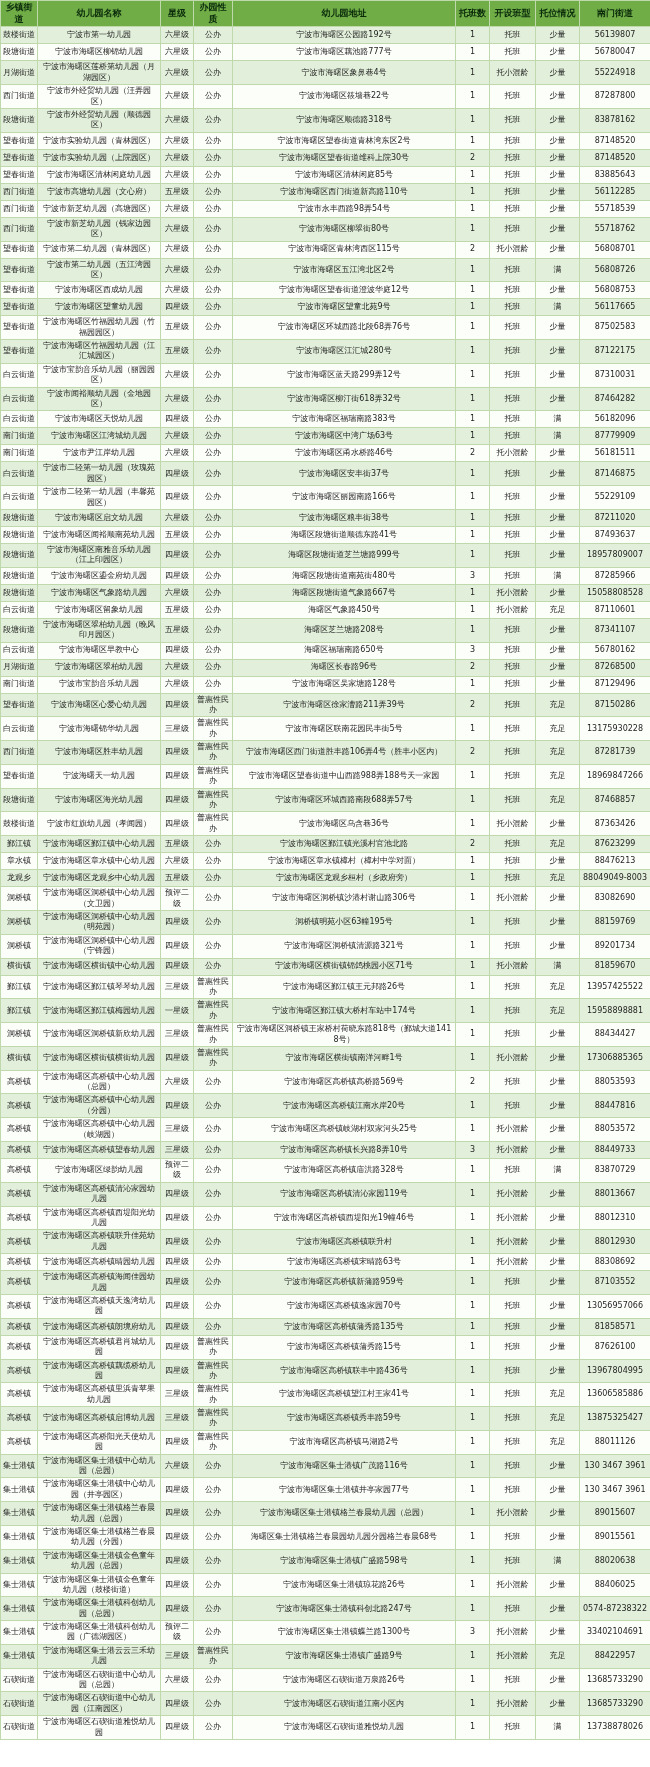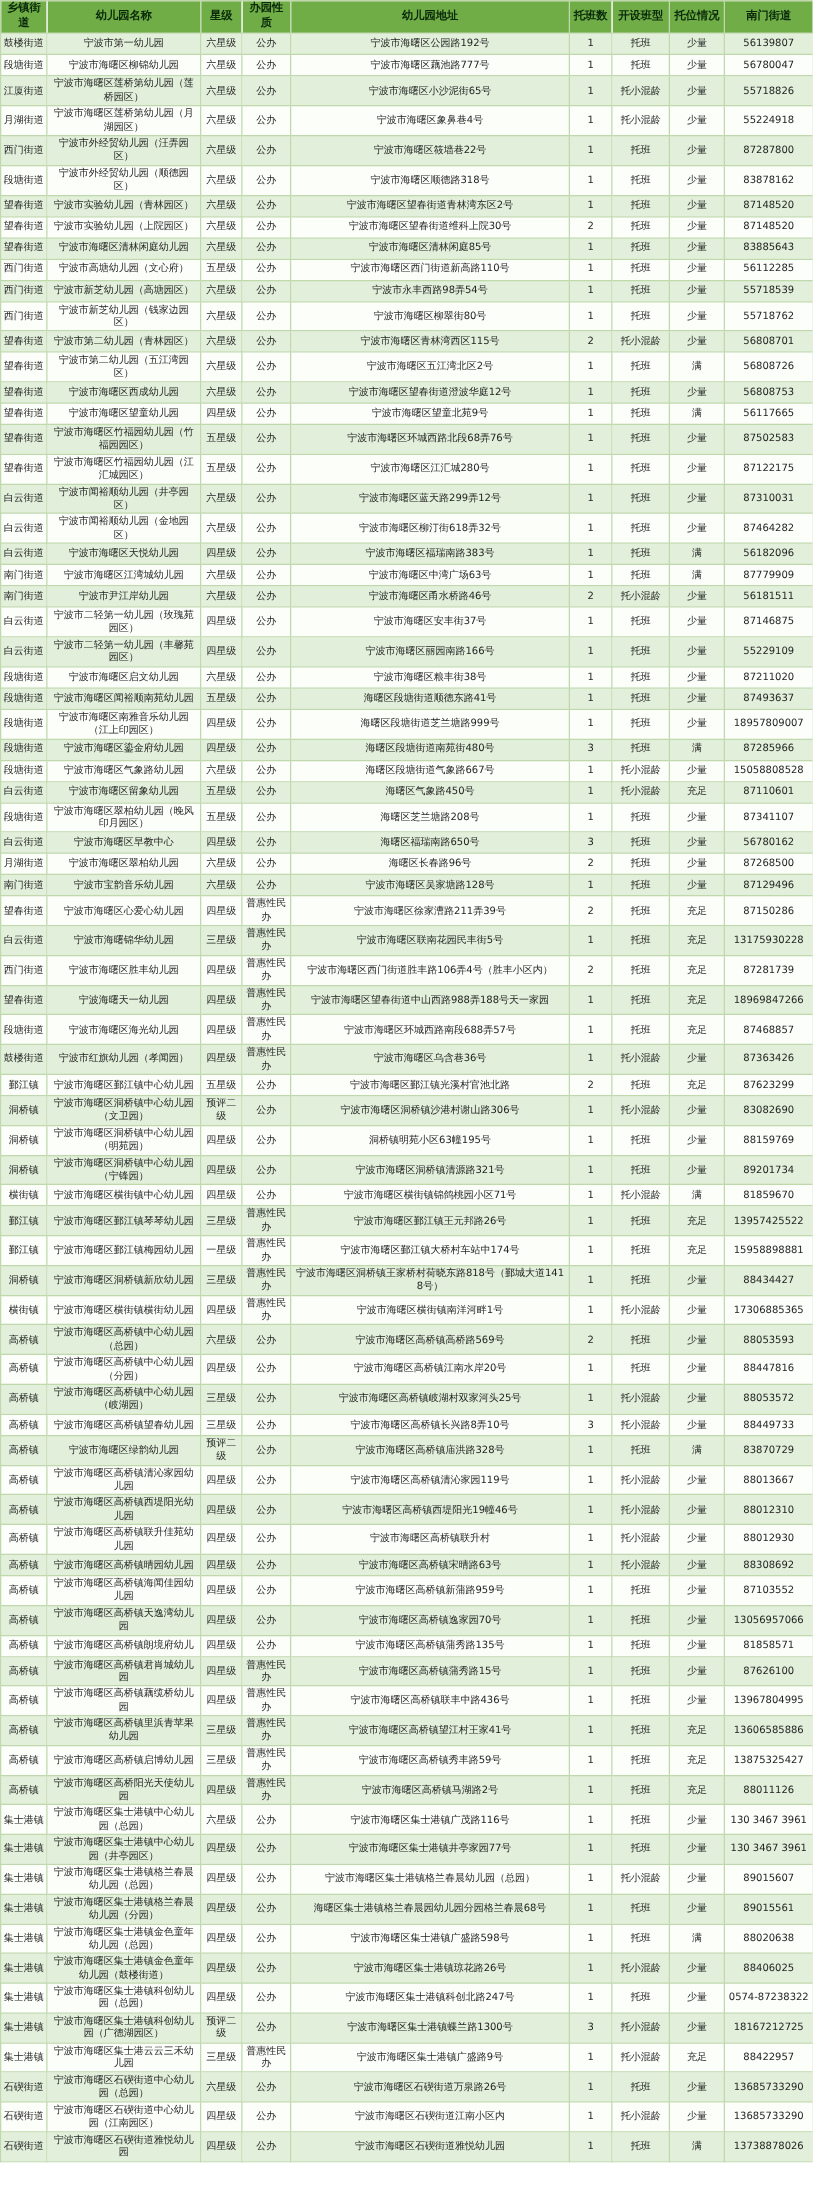--- a/index.html
+++ b/index.html
@@ -70,31 +70,20 @@
         <td class="c-name">宁波市海曙区柳锦幼儿园</td>
         <td class="c-star">六星级</td>
         <td class="c-type">公办</td>
         <td class="c-address">宁波市海曙区藕池路777号</td>
         <td class="c-classes">1</td>
         <td class="c-class-type">托班</td>
         <td class="c-availability">少量</td>
         <td class="c-phone">56780047</td>
       </tr>
       <tr>
-        <td class="c-township">江厦街道</td>
-        <td class="c-name">宁波市海曙区莲桥第幼儿园（莲桥园区）</td>
-        <td class="c-star">六星级</td>
-        <td class="c-type">公办</td>
-        <td class="c-address">宁波市海曙区小沙泥街65号</td>
-        <td class="c-classes">1</td>
-        <td class="c-class-type">托小混龄</td>
-        <td class="c-availability">少量</td>
-        <td class="c-phone">55718826</td>
-      </tr>
-      <tr>
         <td class="c-township">月湖街道</td>
         <td class="c-name">宁波市海曙区莲桥第幼儿园（月湖园区）</td>
         <td class="c-star">六星级</td>
         <td class="c-type">公办</td>
         <td class="c-address">宁波市海曙区象鼻巷4号</td>
         <td class="c-classes">1</td>
         <td class="c-class-type">托小混龄</td>
         <td class="c-availability">少量</td>
         <td class="c-phone">55224918</td>
       </tr>
@@ -247,21 +236,21 @@
         <td class="c-star">五星级</td>
         <td class="c-type">公办</td>
         <td class="c-address">宁波市海曙区江汇城280号</td>
         <td class="c-classes">1</td>
         <td class="c-class-type">托班</td>
         <td class="c-availability">少量</td>
         <td class="c-phone">87122175</td>
       </tr>
       <tr>
         <td class="c-township">白云街道</td>
-        <td class="c-name">宁波市闻裕顺幼儿园（井亭园区）</td>
+        <td class="c-name">宁波市宝韵音乐幼儿园（丽园园区）</td>
         <td class="c-star">六星级</td>
         <td class="c-type">公办</td>
         <td class="c-address">宁波市海曙区蓝天路299弄12号</td>
         <td class="c-classes">1</td>
         <td class="c-class-type">托班</td>
         <td class="c-availability">少量</td>
         <td class="c-phone">87310031</td>
       </tr>
       <tr>
         <td class="c-township">白云街道</td>
@@ -510,20 +499,42 @@
         <td class="c-name">宁波市海曙区鄞江镇中心幼儿园</td>
         <td class="c-star">五星级</td>
         <td class="c-type">公办</td>
         <td class="c-address">宁波市海曙区鄞江镇光溪村官池北路</td>
         <td class="c-classes">2</td>
         <td class="c-class-type">托班</td>
         <td class="c-availability">充足</td>
         <td class="c-phone">87623299</td>
       </tr>
       <tr>
+        <td class="c-township">章水镇</td>
+        <td class="c-name">宁波市海曙区章水镇中心幼儿园</td>
+        <td class="c-star">六星级</td>
+        <td class="c-type">公办</td>
+        <td class="c-address">宁波市海曙区章水镇樟村（樟村中学对面）</td>
+        <td class="c-classes">1</td>
+        <td class="c-class-type">托班</td>
+        <td class="c-availability">少量</td>
+        <td class="c-phone">88476213</td>
+      </tr>
+      <tr>
+        <td class="c-township">龙观乡</td>
+        <td class="c-name">宁波市海曙区龙观乡中心幼儿园</td>
+        <td class="c-star">五星级</td>
+        <td class="c-type">公办</td>
+        <td class="c-address">宁波市海曙区龙观乡桓村（乡政府旁）</td>
+        <td class="c-classes">1</td>
+        <td class="c-class-type">托班</td>
+        <td class="c-availability">充足</td>
+        <td class="c-phone">88049049-8003</td>
+      </tr>
+      <tr>
         <td class="c-township">洞桥镇</td>
         <td class="c-name">宁波市海曙区洞桥镇中心幼儿园（文卫园）</td>
         <td class="c-star">预评二级</td>
         <td class="c-type">公办</td>
         <td class="c-address">宁波市海曙区洞桥镇沙港村谢山路306号</td>
         <td class="c-classes">1</td>
         <td class="c-class-type">托小混龄</td>
         <td class="c-availability">少量</td>
         <td class="c-phone">83082690</td>
       </tr>
@@ -870,21 +881,21 @@
       </tr>
       <tr>
         <td class="c-township">集士港镇</td>
         <td class="c-name">宁波市海曙区集士港镇科创幼儿园（广德湖园区）</td>
         <td class="c-star">预评二级</td>
         <td class="c-type">公办</td>
         <td class="c-address">宁波市海曙区集士港镇蝶兰路1300号</td>
         <td class="c-classes">3</td>
         <td class="c-class-type">托小混龄</td>
         <td class="c-availability">少量</td>
-        <td class="c-phone">18167212725</td>
+        <td class="c-phone">33402104691</td>
       </tr>
       <tr>
         <td class="c-township">集士港镇</td>
         <td class="c-name">宁波市海曙区集士港云云三禾幼儿园</td>
         <td class="c-star">三星级</td>
         <td class="c-type">普惠性民办</td>
         <td class="c-address">宁波市海曙区集士港镇广盛路9号</td>
         <td class="c-classes">1</td>
         <td class="c-class-type">托小混龄</td>
         <td class="c-availability">充足</td>

